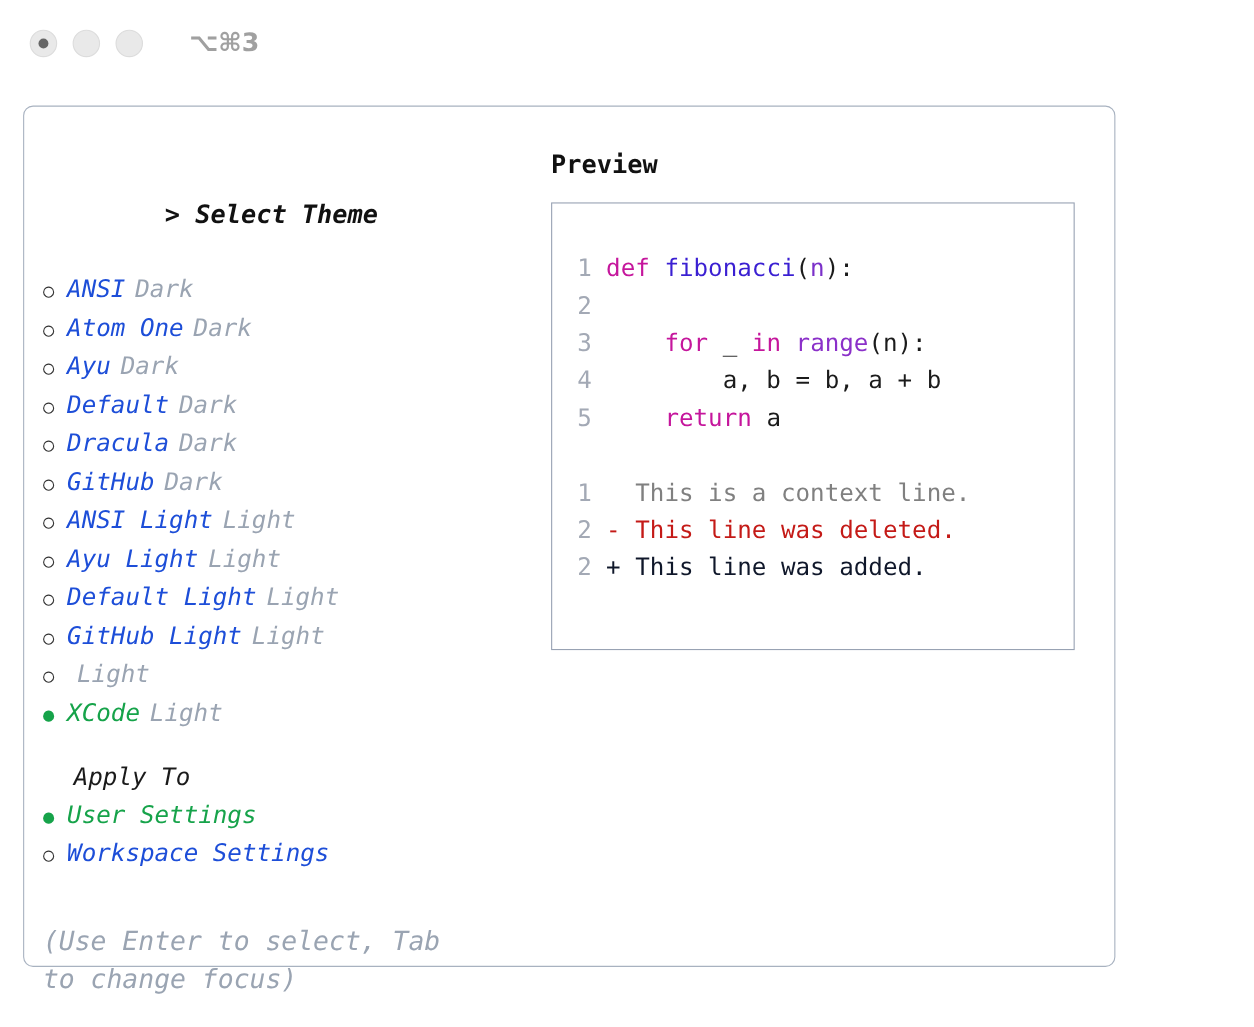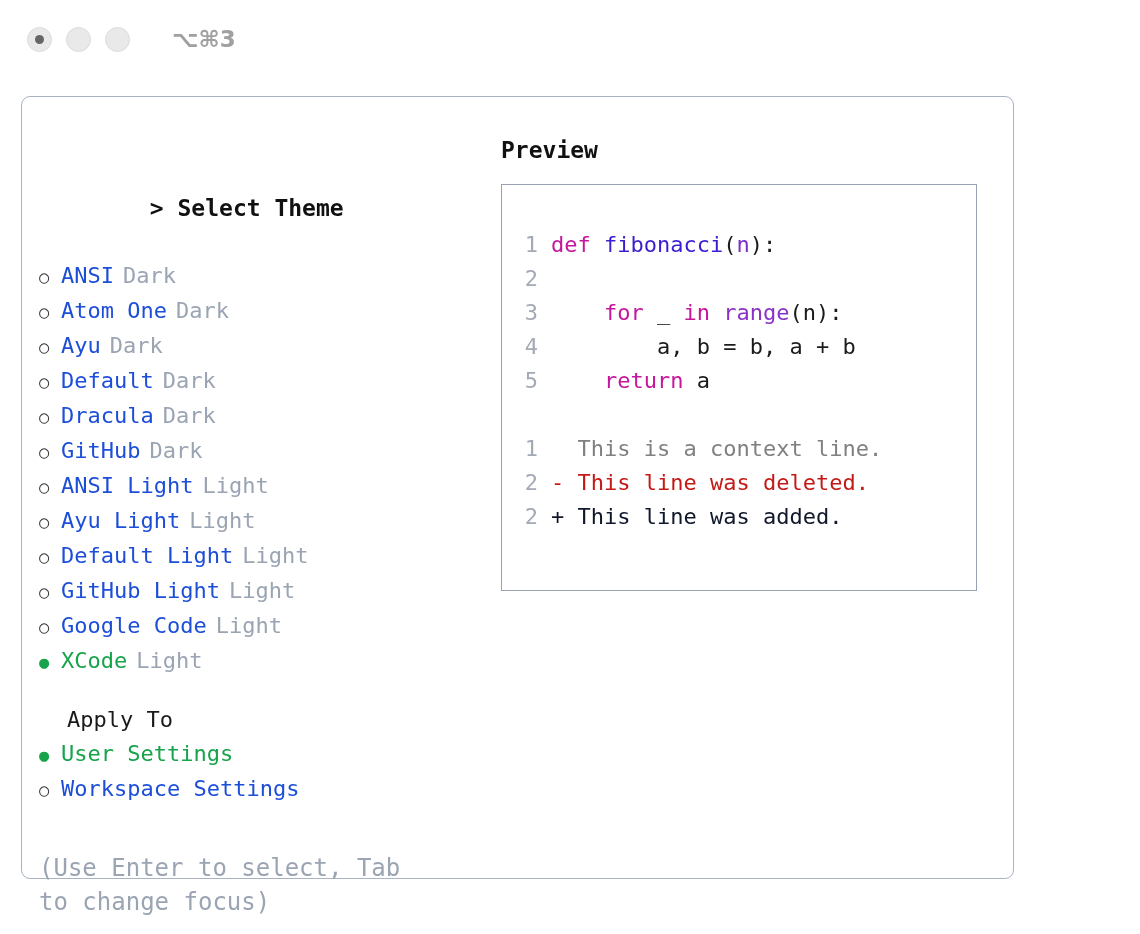--- a/index.html
+++ b/index.html
@@ -72,22 +72,23 @@
     position: absolute;
     left: 0; top: 0;
     width: 100%;
     height: 100%;
   }
 
   
   #left-col {
     position: absolute;
     left: 17px;
-    top: 60px;
+    top: 48px;
     width: 455px;
+    font-style: italic;
   }
 
   .section-header {
     font-size: 23px;
     font-weight: bold;
     color: #111111;
     line-height: 34px;
     white-space: pre;
   }
   .section-header .caret { color: #111111; }
@@ -225,21 +226,21 @@
           <div class="opt-row"><span class="bullet">○</span><span class="opt-name">ANSI</span><span class="opt-kind">Dark</span></div>
           <div class="opt-row"><span class="bullet">○</span><span class="opt-name">Atom One</span><span class="opt-kind">Dark</span></div>
           <div class="opt-row"><span class="bullet">○</span><span class="opt-name">Ayu</span><span class="opt-kind">Dark</span></div>
           <div class="opt-row"><span class="bullet">○</span><span class="opt-name">Default</span><span class="opt-kind">Dark</span></div>
           <div class="opt-row"><span class="bullet">○</span><span class="opt-name">Dracula</span><span class="opt-kind">Dark</span></div>
           <div class="opt-row"><span class="bullet">○</span><span class="opt-name">GitHub</span><span class="opt-kind">Dark</span></div>
           <div class="opt-row"><span class="bullet">○</span><span class="opt-name">ANSI Light</span><span class="opt-kind">Light</span></div>
           <div class="opt-row"><span class="bullet">○</span><span class="opt-name">Ayu Light</span><span class="opt-kind">Light</span></div>
           <div class="opt-row"><span class="bullet">○</span><span class="opt-name">Default Light</span><span class="opt-kind">Light</span></div>
           <div class="opt-row"><span class="bullet">○</span><span class="opt-name">GitHub Light</span><span class="opt-kind">Light</span></div>
-          <div class="opt-row"><span class="bullet">○</span><span class="opt-name">Google Code</span><span class="opt-kind">Light</span></div>
+          <div class="opt-row"><span class="bullet">○</span><span class="opt-kind">Light</span></div>
           <div class="opt-row selected"><span class="bullet sel">●</span><span class="opt-name">XCode</span><span class="opt-kind">Light</span></div>
         </div>
 
       <div id="apply-block">
         <div id="apply-title">Apply To</div>
         <div id="apply-items">
             <div class="opt-row selected"><span class="bullet sel">●</span><span class="opt-name">User Settings</span></div>
             <div class="opt-row"><span class="bullet">○</span><span class="opt-name">Workspace Settings</span></div>
           </div>
       </div>

